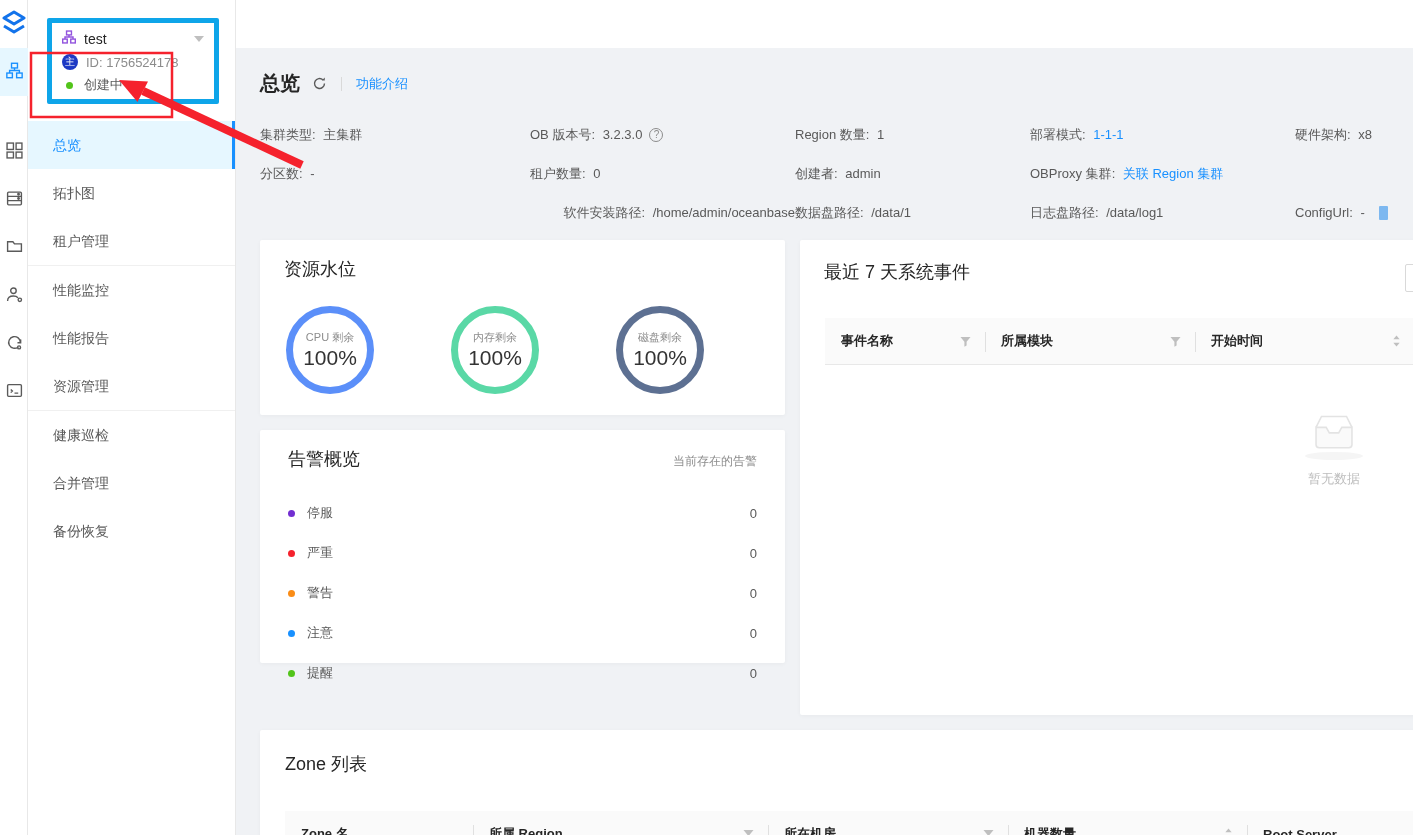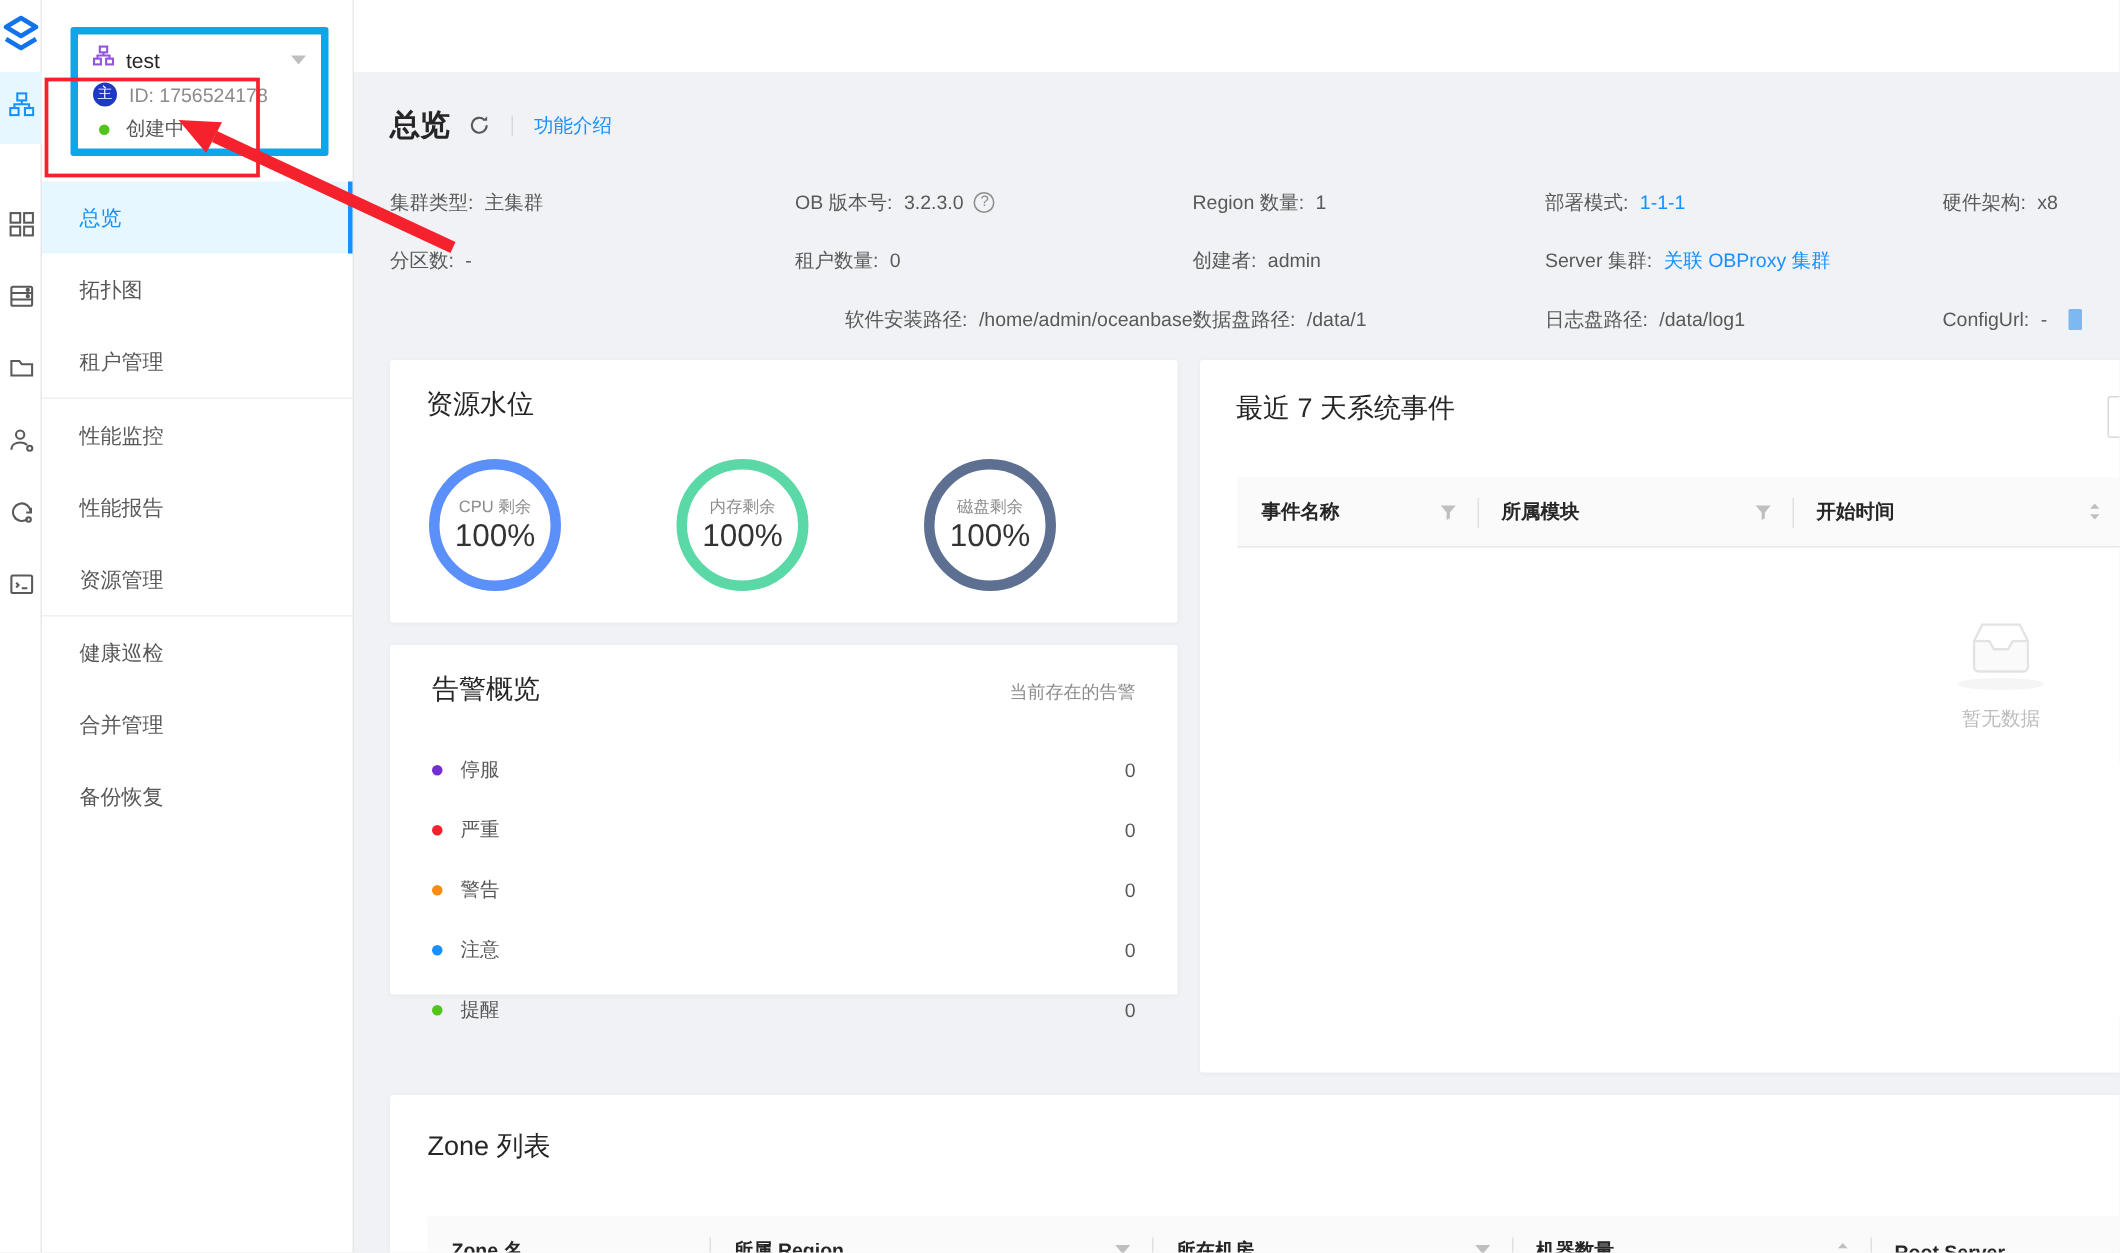--- a/index.html
+++ b/index.html
@@ -262,22 +262,22 @@
     </div>
     <div class="info-cell">
       <span class="lbl">租户数量</span>
         <span>0</span>
     </div>
     <div class="info-cell">
       <span class="lbl">创建者</span>
         <span>admin</span>
     </div>
     <div class="info-cell">
-      <span class="lbl">Server 集群</span>
-      <a class="link">关联 OBProxy 集群</a>
+      <span class="lbl">OBProxy 集群</span>
+      <a class="link">关联 Region 集群</a>
     </div>
     <div class="info-cell"></div>
 
     <div class="info-cell span2">
       <span class="lbl">软件安装路径</span>
         <span>/home/admin/oceanbase</span>
     </div>
     <div class="info-cell">
       <span class="lbl">数据盘路径</span>
         <span>/data/1</span>

